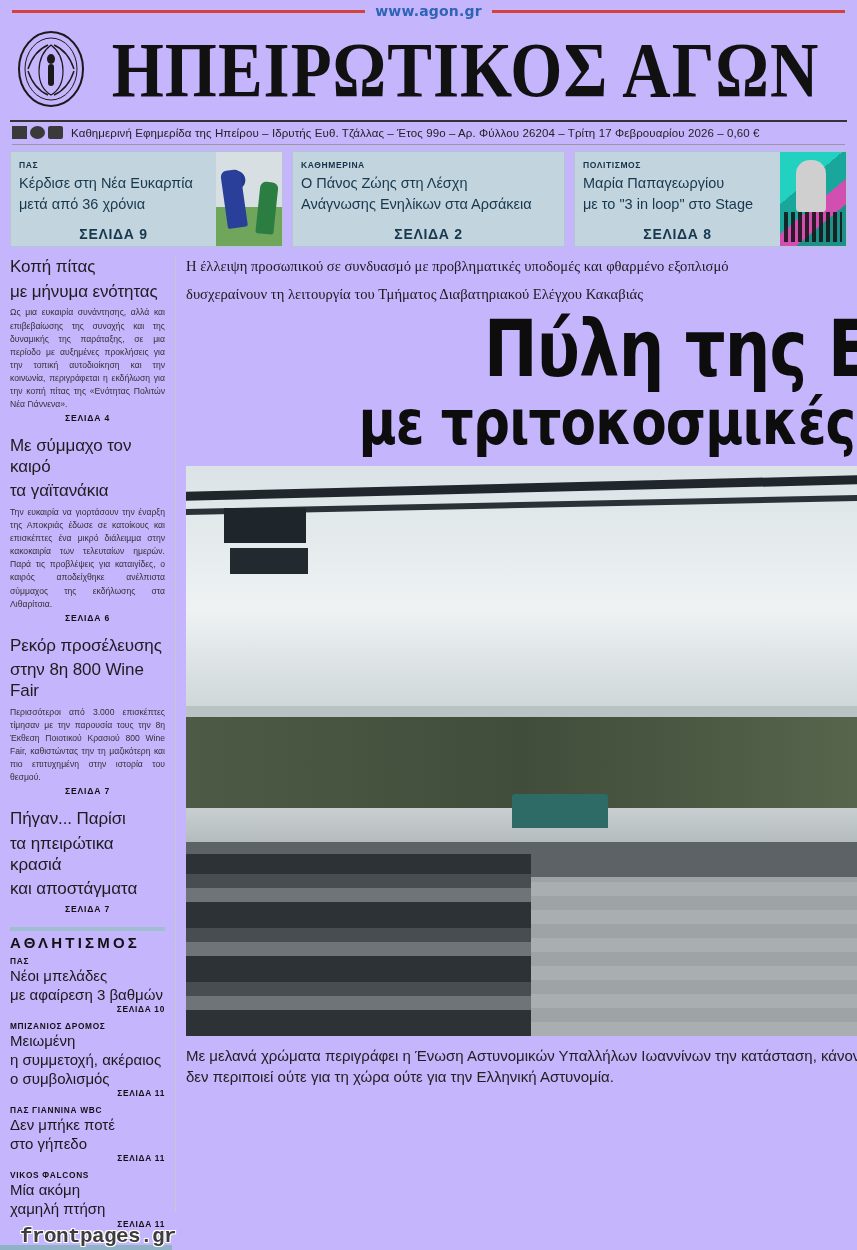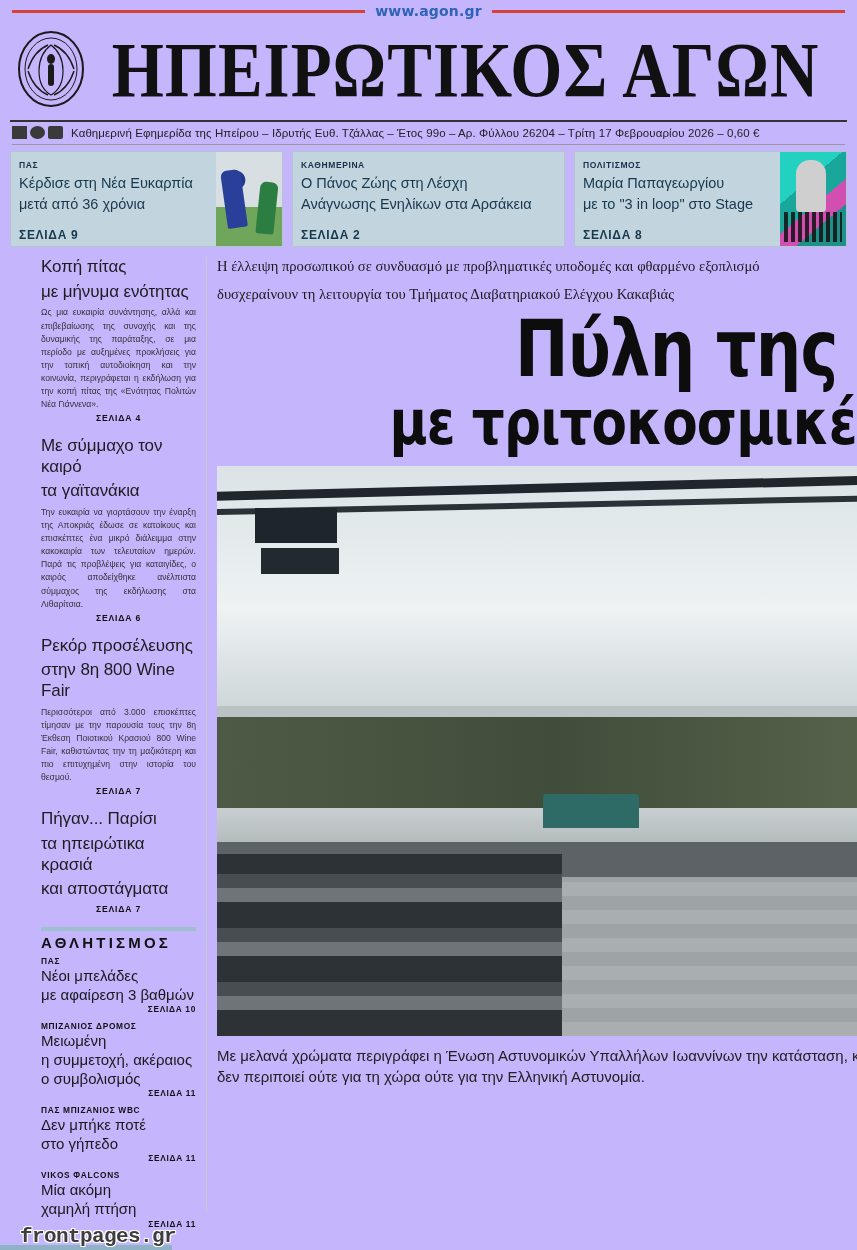--- a/index.html
+++ b/index.html
@@ -53,21 +53,21 @@
   .teaser {
     flex: 1; height: 96px; background: #c2d4dd; display:flex; overflow:hidden;
     border: 1px solid #b3c6d0;
   }
   .teaser .t-text { flex:1; padding: 8px 8px 4px 8px; display:flex; flex-direction:column; }
   .teaser .kicker {
     font-size: 8.5px; font-weight: bold; letter-spacing: .6px; color:#15324a; margin-bottom: 3px;
   }
   .teaser .t-line { font-size: 14.5px; color:#17384f; line-height: 1.42; font-weight: 300; }
   .teaser .page-ref {
-    margin-top:auto; text-align:left; font-size:12px; font-weight:bold;
+    margin-top:auto; text-align:center; font-size:14px; font-weight:bold;
     letter-spacing:.7px; color:#17384f;
   }
   .teaser .t-img { width: 66px; flex: 0 0 66px; }
 
   
   .img-football {
     background:
       radial-gradient(circle at 30% 30%, #23398f 0 9px, transparent 10px),
       linear-gradient(to bottom, #d7dfe2 0 58%, #6fa65b 58% 100%),
       #cfd8db;
@@ -91,21 +91,21 @@
     content:""; position:absolute; left:16px; top:8px; width:30px; height:52px;
     background:#cfcfcf; border-radius:14px 14px 4px 4px;
   }
   .img-poster::after{
     content:""; position:absolute; left:4px; bottom:4px; right:4px; height:30px;
     background: repeating-linear-gradient(90deg,#111 0 4px, transparent 4px 7px);
     opacity:.85;
   }
 
   
-  .body-grid { display:flex; padding: 10px 10px 0 10px; gap: 10px; height: 965px; margin-left: 31px; }
+  .body-grid { display:flex; padding: 10px 10px 0 10px; gap: 10px; height: 965px; }
   .col-left { width: 155px; flex: 0 0 155px; position: relative; }
   .col-mid  { flex: 1; position: relative; }
   .vsep { width:1px; background:#c9c9c9; flex:0 0 1px; }
 
   
   .li-head {
     font-size: 17px; line-height: 1.22; color:#1d1d1d; font-weight:300;
     letter-spacing:-.1px; margin-bottom: 4px;
   }
   .li-body {
@@ -310,21 +310,21 @@
 
       <div class="sp-block">
         <div class="sp-kicker">ΜΠΙΖΑΝΙΟΣ ΔΡΟΜΟΣ</div>
         <div class="sp-head">Μειωμένη</div>
         <div class="sp-head">η συμμετοχή, ακέραιος</div>
         <div class="sp-head">ο συμβολισμός</div>
         <div class="sp-ref">ΣΕΛΙΔΑ 11</div>
       </div>
 
       <div class="sp-block">
-        <div class="sp-kicker">ΠΑΣ ΜΠΙΖΑΝΙΟΣ WBC</div>
+        <div class="sp-kicker">ΠΑΣ ΓΙΑΝΝΙΝΑ WBC</div>
         <div class="sp-head">Δεν μπήκε ποτέ</div>
         <div class="sp-head">στο γήπεδο</div>
         <div class="sp-ref">ΣΕΛΙΔΑ 11</div>
       </div>
 
       <div class="sp-block">
         <div class="sp-kicker">VIKOS ΦALCONS</div>
         <div class="sp-head">Μία ακόμη</div>
         <div class="sp-head">χαμηλή πτήση</div>
         <div class="sp-ref">ΣΕΛΙΔΑ 11</div>

